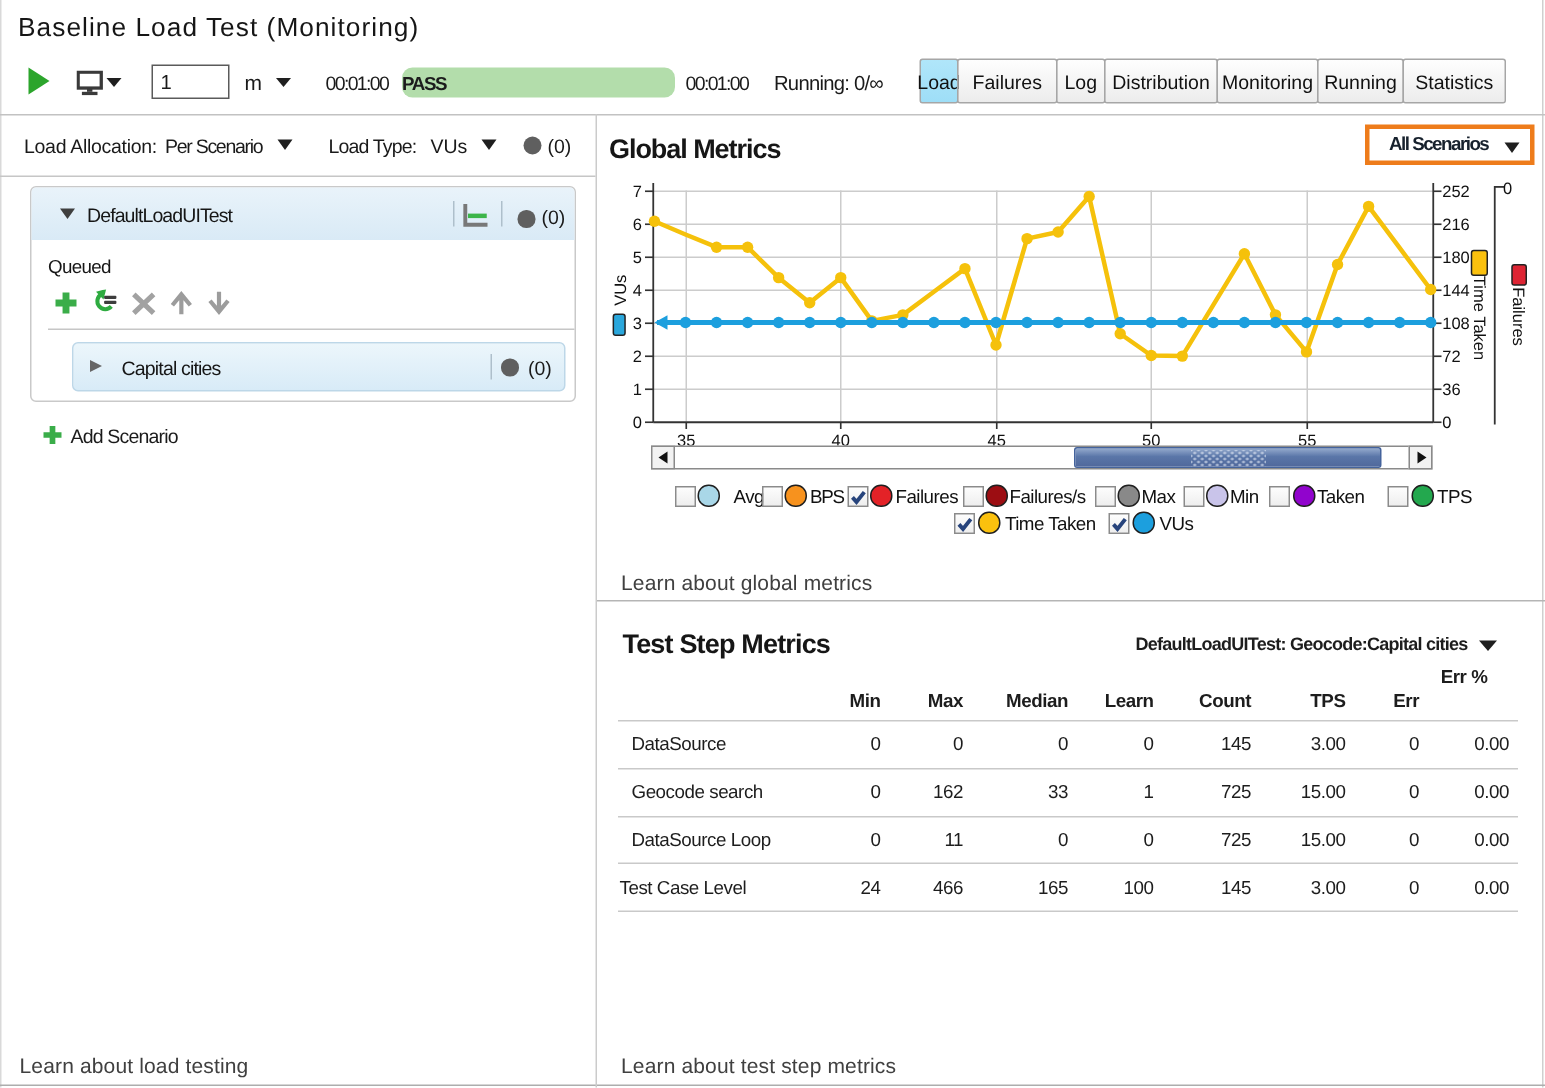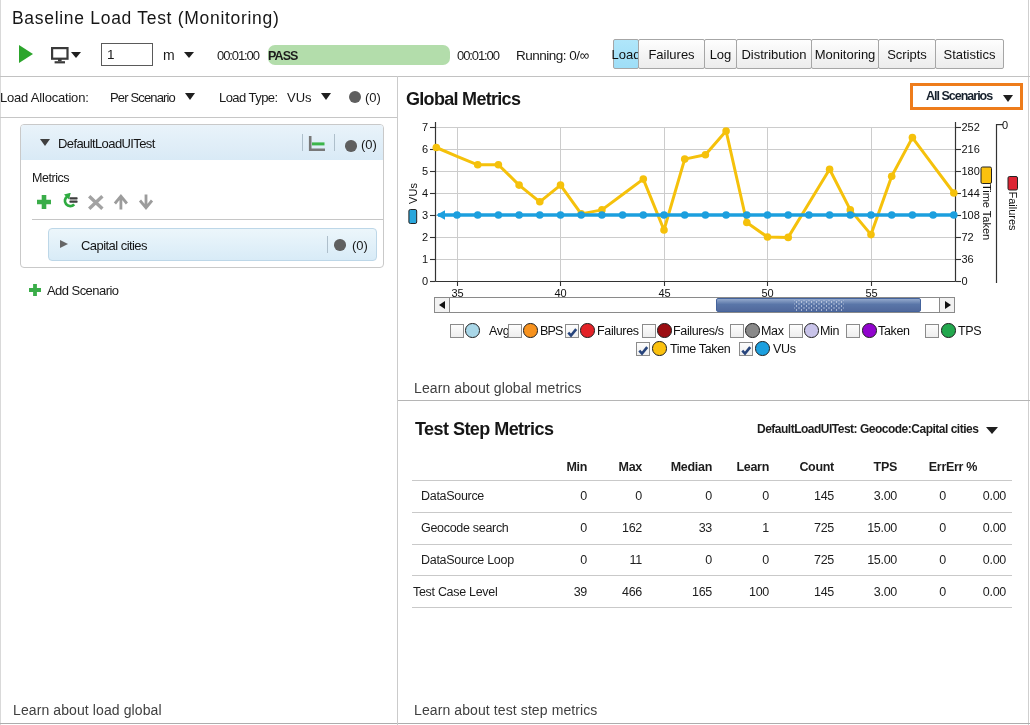--- a/index.html
+++ b/index.html
@@ -39,28 +39,28 @@
 <div class="abs" style="left:268px;top:45px;width:182px;height:20px;background:#b3ddab;border-radius:7px;font-size:12.5px;font-weight:bold;color:#1c1c1c;letter-spacing:-.9px;padding-top:3.5px">PASS</div>
 <div class="abs" style="left:457px;top:48px;font-size:13px;letter-spacing:-1.1px">00:01:00</div>
 <div class="abs" style="left:516px;top:48px;font-size:13.5px;letter-spacing:-.5px">Running: 0/∞</div>
 
 <div class="abs" style="left:614px;top:39px;display:flex">
 <div class="tab on" style="width:26px">Load</div>
 <div class="tab" style="width:67px">Failures</div>
 <div class="tab" style="width:33px">Log</div>
 <div class="tab" style="width:76px">Distribution</div>
 <div class="tab" style="width:68px">Monitoring</div>
-<div class="tab" style="width:58px">Scripts</div>
+<div class="tab" style="width:58px">Running</div>
 <div class="tab" style="width:69px">Statistics</div>
 </div>
 
 <div class="abs" style="left:0;top:76px;width:1030px;height:1px;background:#c2c2c2"></div>
 <div class="abs" style="left:397px;top:76px;width:1px;height:649px;background:#cbcbcb"></div>
 
-<div class="abs t13" style="left:0;top:90px;letter-spacing:-.2px">Load Allocation:</div>
+<div class="abs t13" style="left:16px;top:90px;letter-spacing:-.2px">Load Allocation:</div>
 <div class="abs t13" style="left:110px;top:90px;letter-spacing:-.85px">Per Scenario</div>
 <div class="abs tri-d" style="left:185px;top:93px"></div>
 <div class="abs t13" style="left:219px;top:90px;letter-spacing:-.55px">Load Type:</div>
 <div class="abs t13" style="left:287px;top:90px">VUs</div>
 <div class="abs tri-d" style="left:321px;top:93px"></div>
 <div class="abs dot" style="left:349px;top:91px;width:12px;height:12px"></div>
 <div class="abs t13" style="left:365px;top:90px">(0)</div>
 <div class="abs" style="left:0;top:117px;width:397px;height:1px;background:#c6c6c6"></div>
 
 <div class="abs" style="left:20px;top:124px;width:364px;height:144px;border:1px solid #c9c9c9;border-radius:4px"></div>
@@ -69,21 +69,21 @@
 <div class="abs t13" style="left:58px;top:136px;color:#161616;letter-spacing:-.6px">DefaultLoadUITest</div>
 <div class="abs" style="left:302px;top:134px;width:1px;height:17px;background:#aebfcb"></div>
 <svg class="abs" style="left:308px;top:136px" width="18" height="16" viewBox="0 0 18 16">
     <path d="M2.2 0 V13.8 H17" fill="none" stroke="#787878" stroke-width="2.6"></path>
     <rect x="4" y="6.4" width="12.5" height="3" fill="#3cb54a"></rect>
   </svg>
 <div class="abs" style="left:334px;top:134px;width:1px;height:17px;background:#aebfcb"></div>
 <div class="abs dot" style="left:345px;top:140px;width:11.5px;height:11.5px"></div>
 <div class="abs t13" style="left:361px;top:137px">(0)</div>
 
-<div class="abs" style="left:32px;top:171px;font-size:12.5px;color:#161616;letter-spacing:-.45px">Metrics</div>
+<div class="abs" style="left:32px;top:171px;font-size:12.5px;color:#161616;letter-spacing:-.45px">Queued</div>
 
 <svg class="abs" style="left:36px;top:193px" width="120" height="18" viewBox="0 0 120 18">
 <path d="M8 2 V16 M1 9 H15" stroke="#3aad49" stroke-width="4.6"></path>
 <path d="M38.2 11.3 A5.3 5.3 0 1 1 31.6 3.2" fill="none" stroke="#2eab40" stroke-width="2.7"></path>
 <polygon points="34.8,-0.3 28.0,1.5 33.0,6.6" fill="#2eab40"></polygon>
 <rect x="33.4" y="4.2" width="8.2" height="2.2" rx="0.7" fill="#3d3d3d"></rect>
 <rect x="33.4" y="7.5" width="8.2" height="2.2" rx="0.7" fill="#3d3d3d"></rect>
 <path d="M53.2 3.2 L66.4 15.8 M66.4 3.2 L53.2 15.8" stroke="#a2a2a2" stroke-width="3.4"></path>
 <path d="M84.9 16.5 V4.5 M78.9 10.5 L84.9 3.2 L90.9 10.5" fill="none" stroke="#9c9c9c" stroke-width="2.8"></path>
 <path d="M110 1.5 V13.5 M104 7.5 L110 14.8 L116 7.5" fill="none" stroke="#9c9c9c" stroke-width="2.8"></path>
@@ -95,21 +95,21 @@
 <div class="abs t13" style="left:81px;top:238px;color:#161616;letter-spacing:-.55px">Capital cities</div>
 <div class="abs" style="left:327px;top:236px;width:1px;height:17px;background:#aebfcb"></div>
 <div class="abs dot" style="left:334px;top:239px;width:11.5px;height:11.5px"></div>
 <div class="abs t13" style="left:352px;top:238px">(0)</div>
 
 <svg class="abs" style="left:28px;top:283px" width="14" height="14" viewBox="0 0 14 14">
     <path d="M7 1 V13 M1 7 H13" stroke="#3aad49" stroke-width="3.8"></path>
   </svg>
 <div class="abs t13" style="left:47px;top:283px;letter-spacing:-.55px">Add Scenario</div>
 
-<div class="abs link" style="left:13px;top:702px">Learn about load global</div>
+<div class="abs link" style="left:13px;top:702px">Learn about load testing</div>
 
 <div class="abs" style="left:406px;top:88.5px;font-size:18px;font-weight:bold;color:#161616;letter-spacing:-.7px">Global Metrics</div>
 <div class="abs" style="left:910px;top:83px;width:113px;height:27px;border:3.5px solid #ee7c1b;background:#fff"></div>
 <div class="abs" style="left:926px;top:89px;font-size:12.5px;font-weight:bold;color:#17212d;letter-spacing:-1px">All Scenarios</div>
 <div class="abs tri-d" style="left:1003px;top:95px;border-left-width:5.75px;border-right-width:5.75px;border-top-width:7px"></div>
 
 <svg class="abs" style="left:398px;top:112px" width="632" height="190" viewBox="0 0 632 190">
 <g stroke="#ccc" stroke-width="1">
 <line x1="37.5" y1="15.5" x2="557.5" y2="15.5"></line>
 <line x1="37.5" y1="37.5" x2="557.5" y2="37.5"></line>
@@ -293,21 +293,21 @@
 <div class="abs" style="left:757px;top:422px;font-size:12px;font-weight:bold;color:#1d1d1d;letter-spacing:-.5px">DefaultLoadUITest: Geocode:Capital cities</div>
 <div class="abs tri-d" style="left:986px;top:427px;border-left-width:6px;border-right-width:6px;border-top-width:7.5px"></div>
 
 <div class="cell hdr" style="left:532px;top:460px;width:55px;text-align:right">Min</div>
 <div class="cell hdr" style="left:587px;top:460px;width:55px;text-align:right">Max</div>
 <div class="cell hdr" style="left:642px;top:460px;width:70px;text-align:right">Median</div>
 <div class="cell hdr" style="left:712px;top:460px;width:57px;text-align:right">Learn</div>
 <div class="cell hdr" style="left:769px;top:460px;width:65px;text-align:right">Count</div>
 <div class="cell hdr" style="left:834px;top:460px;width:63px;text-align:right">TPS</div>
 <div class="cell hdr" style="left:897px;top:460px;width:49px;text-align:right">Err</div>
-<div class="cell hdr" style="left:946px;top:460px;width:60px;text-align:left">Err %</div>
+<div class="cell hdr" style="left:946px;top:444px;width:60px;text-align:center">Err %</div>
 <div class="rline" style="top:480px"></div>
 <div class="cell" style="left:421px;top:489px">DataSource</div>
 <div class="cell" style="left:532px;top:489px;width:55px;text-align:right">0</div>
 <div class="cell" style="left:587px;top:489px;width:55px;text-align:right">0</div>
 <div class="cell" style="left:642px;top:489px;width:70px;text-align:right">0</div>
 <div class="cell" style="left:712px;top:489px;width:57px;text-align:right">0</div>
 <div class="cell" style="left:769px;top:489px;width:65px;text-align:right">145</div>
 <div class="cell" style="left:834px;top:489px;width:63px;text-align:right">3.00</div>
 <div class="cell" style="left:897px;top:489px;width:49px;text-align:right">0</div>
 <div class="cell" style="left:946px;top:489px;width:60px;text-align:right">0.00</div>
@@ -326,21 +326,21 @@
 <div class="cell" style="left:532px;top:553px;width:55px;text-align:right">0</div>
 <div class="cell" style="left:587px;top:553px;width:55px;text-align:right">11</div>
 <div class="cell" style="left:642px;top:553px;width:70px;text-align:right">0</div>
 <div class="cell" style="left:712px;top:553px;width:57px;text-align:right">0</div>
 <div class="cell" style="left:769px;top:553px;width:65px;text-align:right">725</div>
 <div class="cell" style="left:834px;top:553px;width:63px;text-align:right">15.00</div>
 <div class="cell" style="left:897px;top:553px;width:49px;text-align:right">0</div>
 <div class="cell" style="left:946px;top:553px;width:60px;text-align:right">0.00</div>
 <div class="rline" style="top:575px"></div>
 <div class="cell" style="left:413px;top:585px">Test Case Level</div>
-<div class="cell" style="left:532px;top:585px;width:55px;text-align:right">39</div>
+<div class="cell" style="left:532px;top:585px;width:55px;text-align:right">24</div>
 <div class="cell" style="left:587px;top:585px;width:55px;text-align:right">466</div>
 <div class="cell" style="left:642px;top:585px;width:70px;text-align:right">165</div>
 <div class="cell" style="left:712px;top:585px;width:57px;text-align:right">100</div>
 <div class="cell" style="left:769px;top:585px;width:65px;text-align:right">145</div>
 <div class="cell" style="left:834px;top:585px;width:63px;text-align:right">3.00</div>
 <div class="cell" style="left:897px;top:585px;width:49px;text-align:right">0</div>
 <div class="cell" style="left:946px;top:585px;width:60px;text-align:right">0.00</div>
 <div class="rline" style="top:607px"></div>
 
 <div class="abs link" style="left:414px;top:702px">Learn about test step metrics</div>

